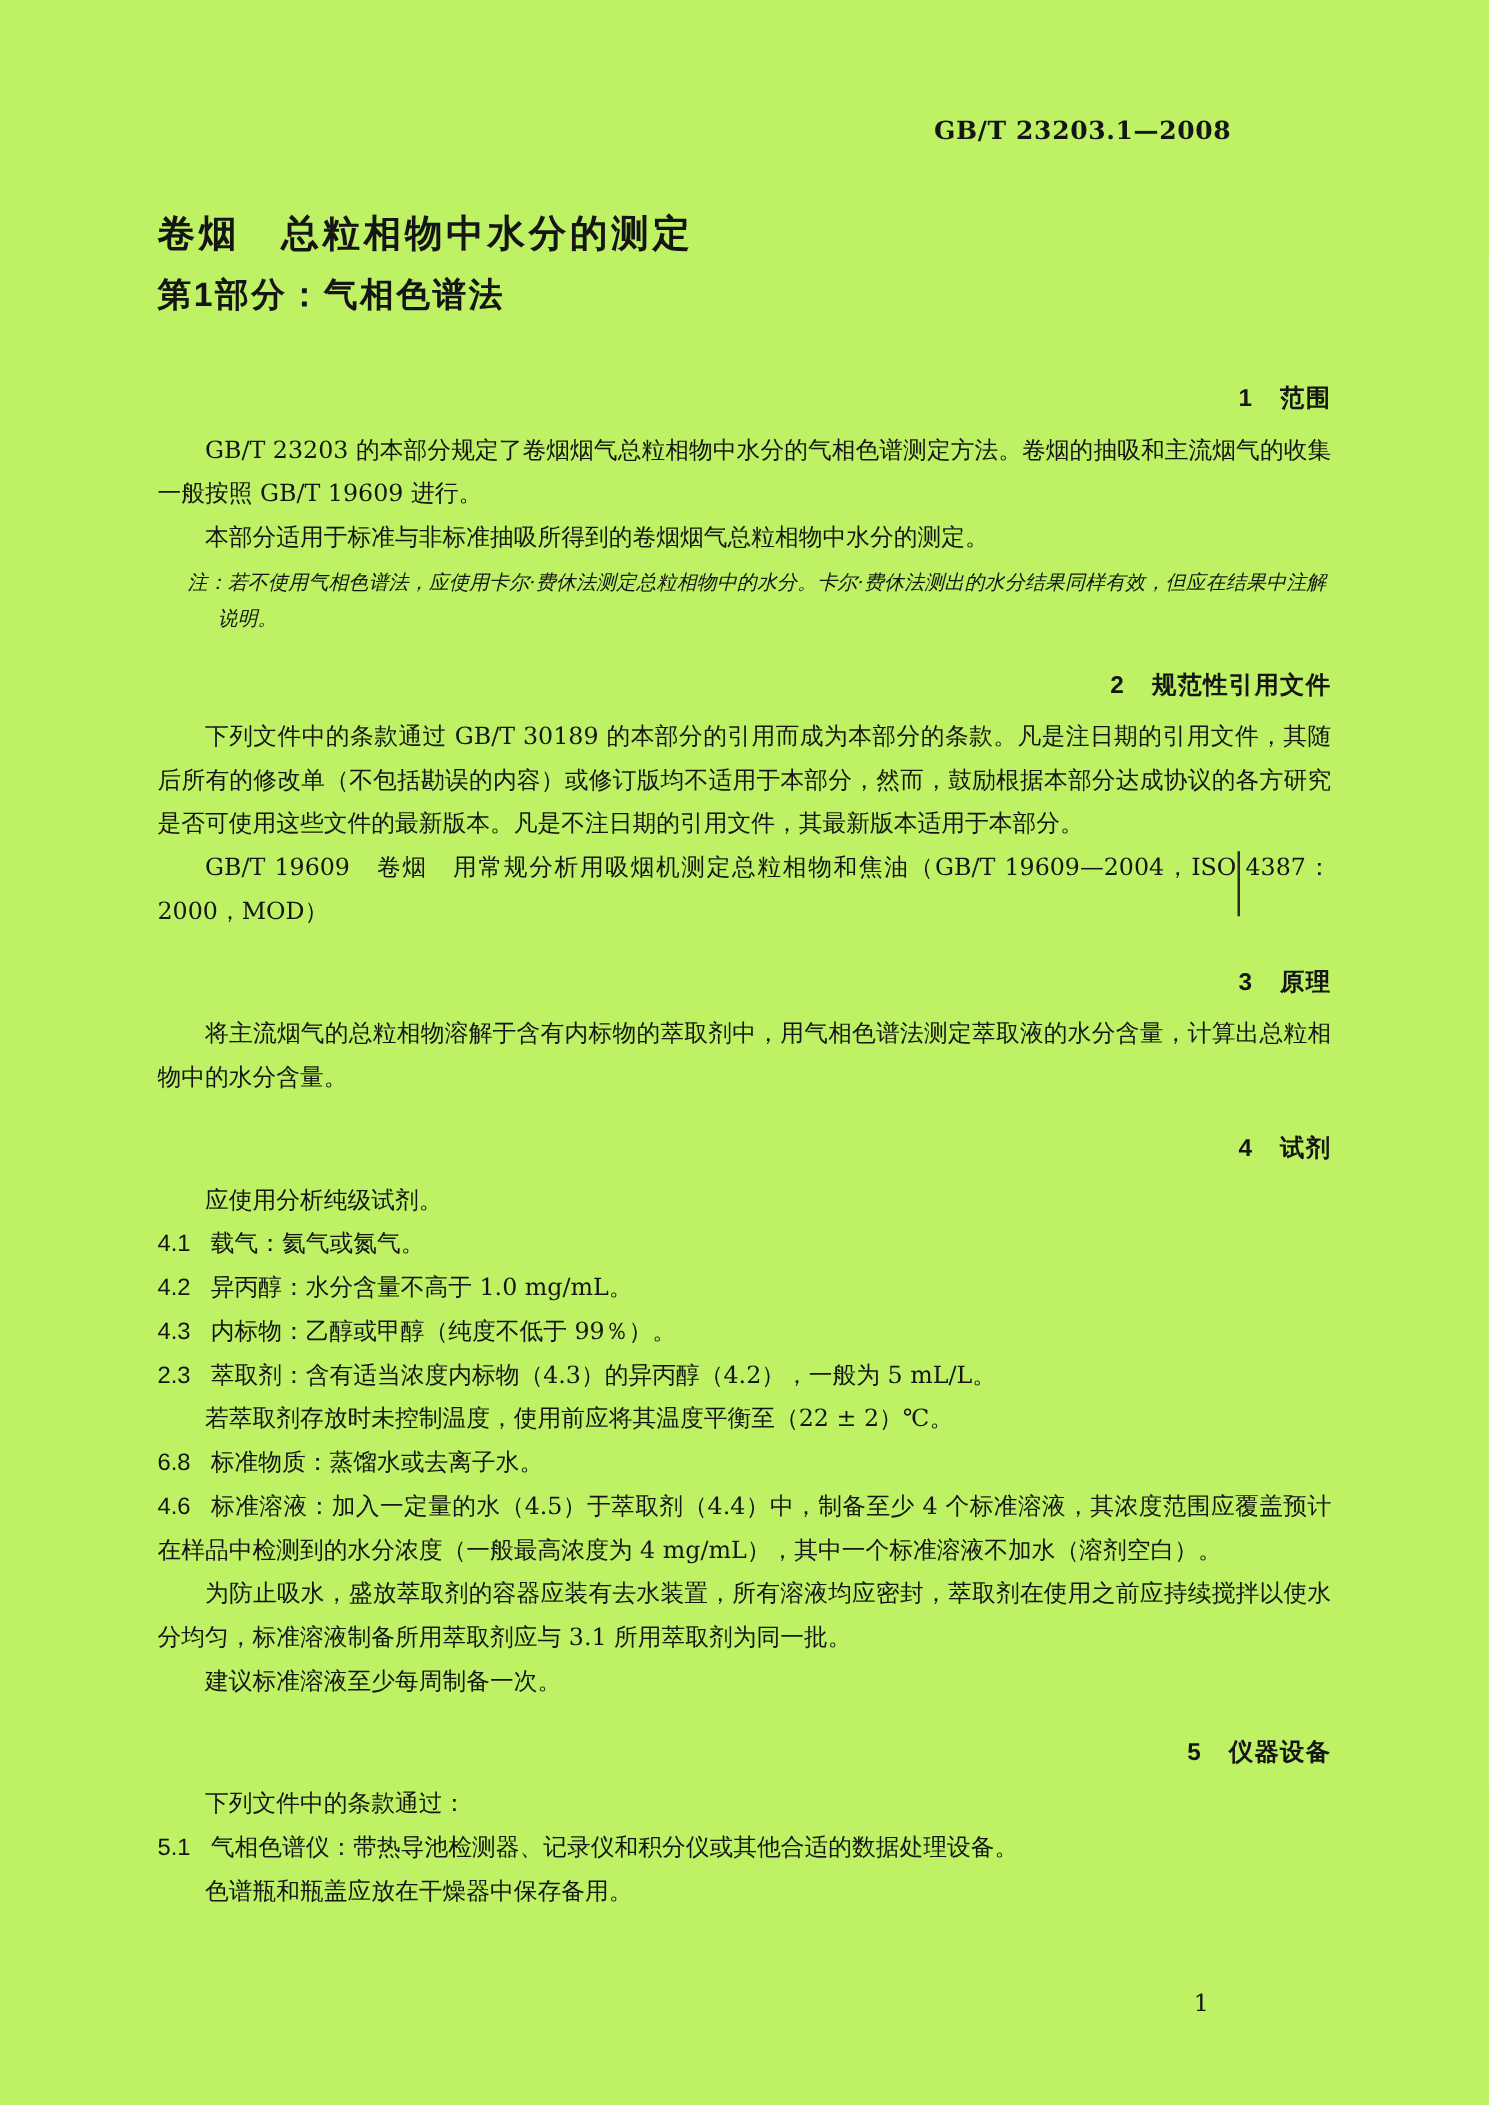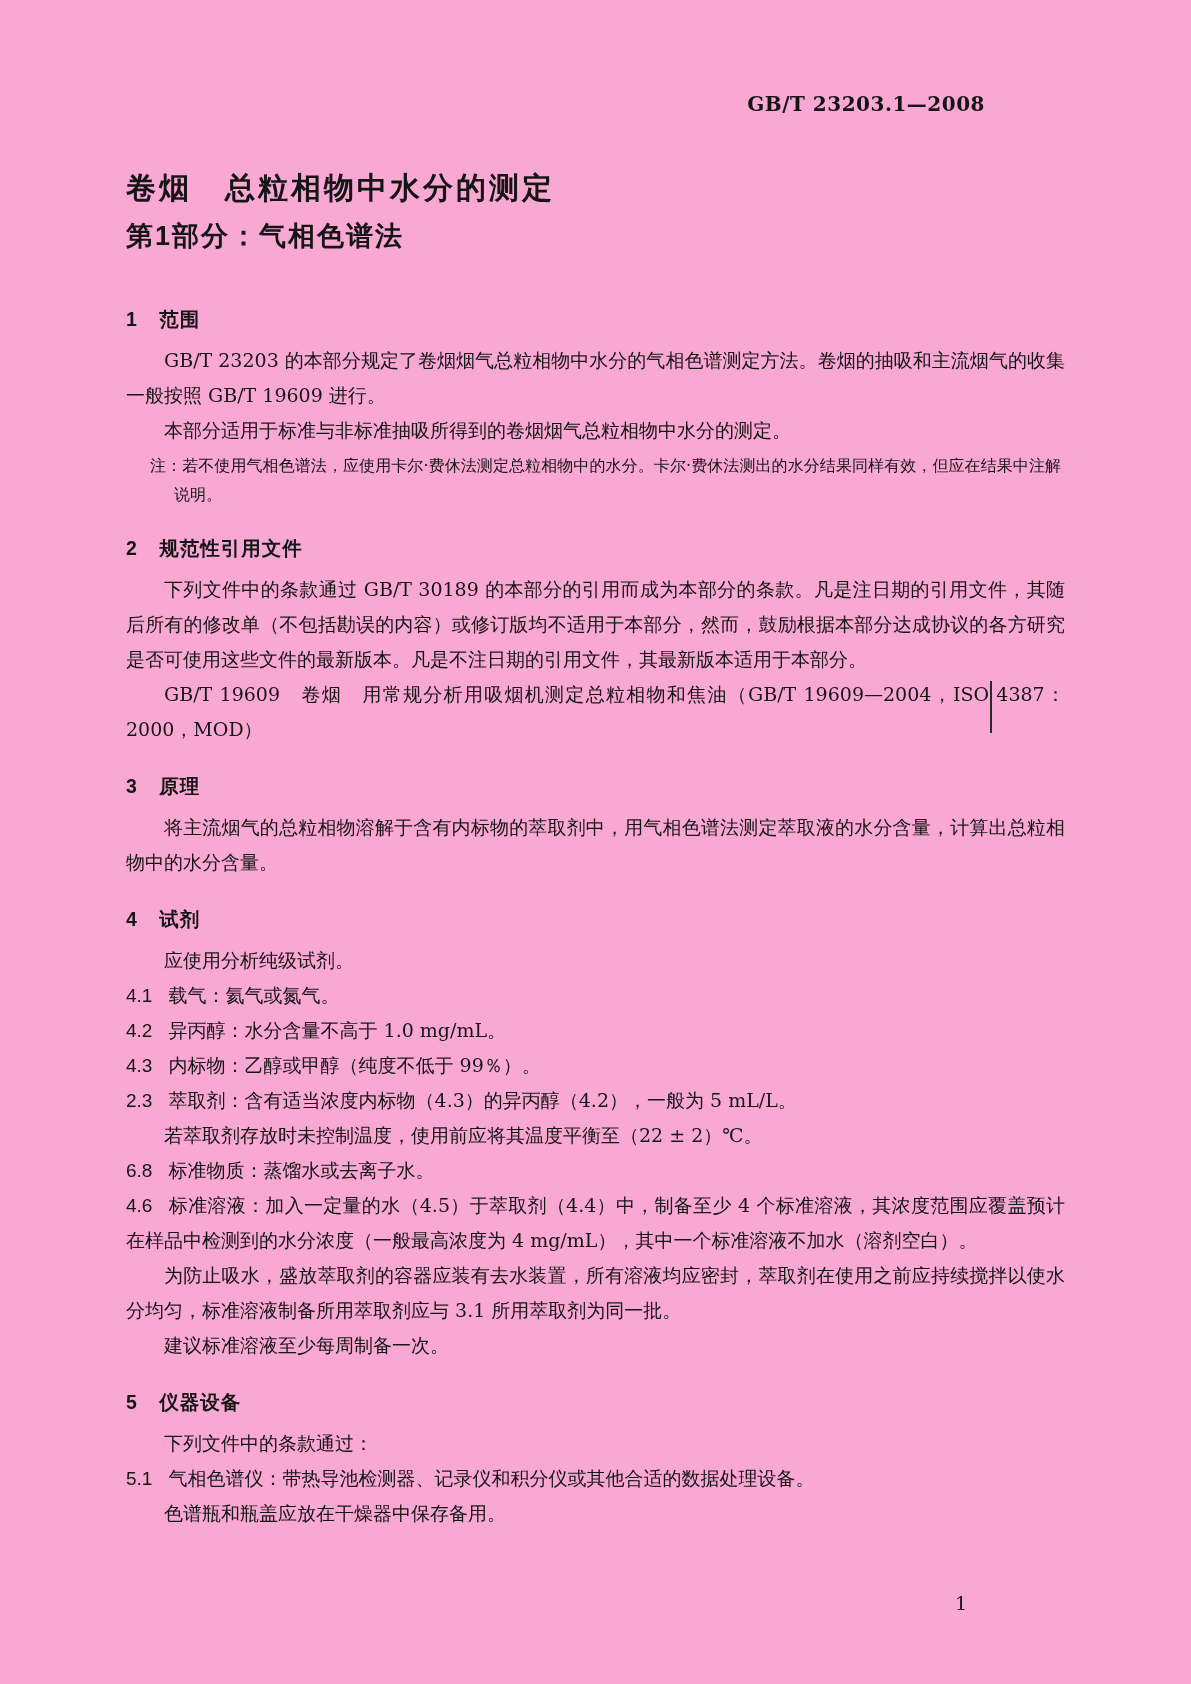--- a/index.html
+++ b/index.html
@@ -1,21 +1,21 @@
 <!DOCTYPE html>
 <html><head>
 <meta charset="utf-8">
 <style>
   html, body { margin: 0; padding: 0; }
   body { background: #ffffff; }
   .page {
     position: relative;
     width: 1191px;
     height: 1684px;
-    background: #f9a8d4;
+    background: #bef264;
     color: #151515;
     font-family: "DejaVu Serif", "Liberation Serif", serif;
     overflow: hidden;
   }
   .content { padding: 92px 126px 0 126px; }
 
   .std-number {
     font-size: 20px;
     line-height: 24px;
     font-weight: bold;
@@ -33,38 +33,40 @@
   .title-line1 { font-size: 30px; line-height: 40px; letter-spacing: 3px; }
   .title-line2 { font-size: 27px; line-height: 36px; margin-top: 10px; letter-spacing: 2px; }
 
   .sec-heading {
     font-family: "Liberation Sans", "DejaVu Sans", sans-serif;
     font-size: 19.5px;
     line-height: 27px;
     font-weight: bold;
     letter-spacing: 1px;
     margin: 26px 0 10px 0;
+    text-align: right;
   }
   .sec-1 .sec-heading { margin-top: 52px; }
   .h-num { margin-right: 1.1em; }
 
   .para {
     font-size: 19px;
     line-height: 35px;
     text-align: justify;
     text-indent: 2em;
     margin: 0;
   }
   .note {
     font-size: 16px;
     line-height: 29px;
     text-align: justify;
     margin: 3px 4px 0 0;
     padding-left: 3em;
     text-indent: -1.5em;
+    font-style: italic;
   }
   .item {
     font-size: 19px;
     line-height: 35px;
     text-align: justify;
     margin: 0;
   }
   .item-num {
     font-family: "Liberation Sans", "DejaVu Sans", sans-serif;
     margin-right: 0.85em;

